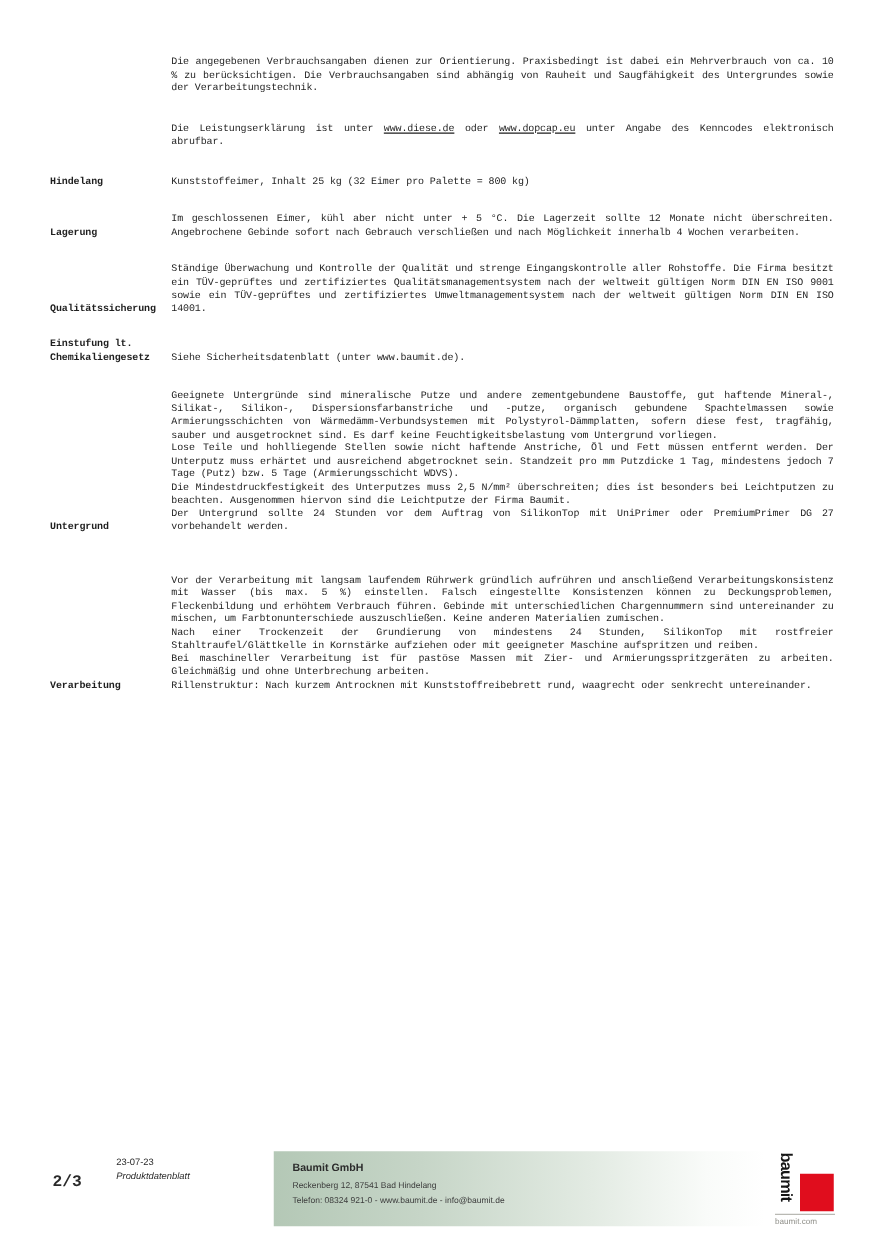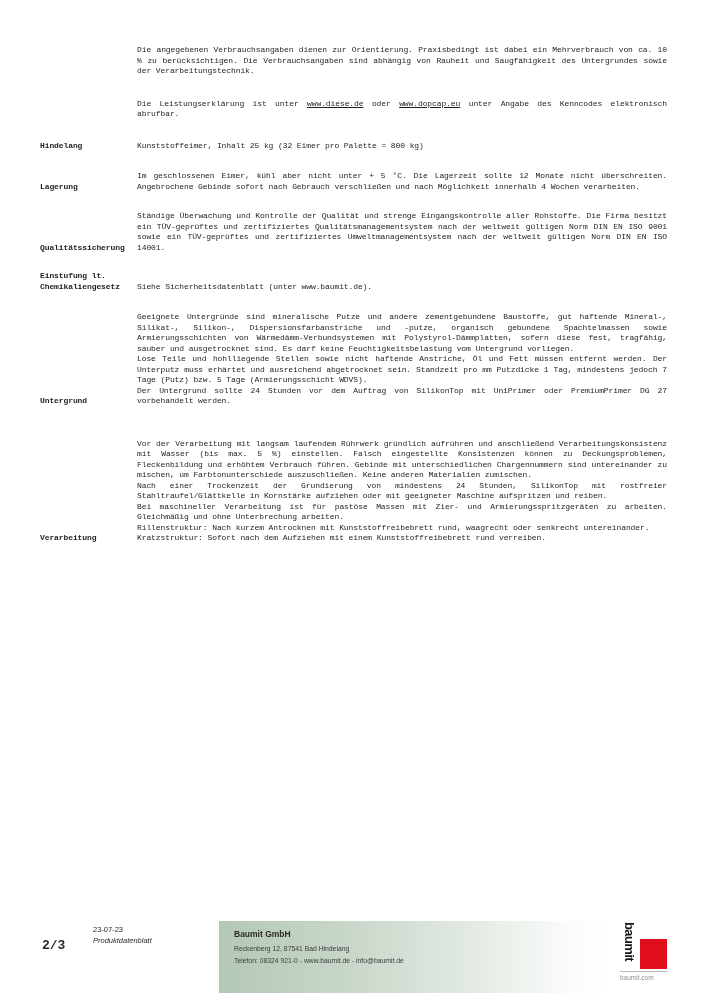--- a/index.html
+++ b/index.html
@@ -83,21 +83,21 @@
     top: 925px;
     font-size: 7.5px;
     color: #2a2a2a;
   }
 
   .company-box {
     position: absolute;
     left: 219px;
     top: 921px;
     width: 393px;
-    height: 72px;
+    height: 60px;
     background: linear-gradient(90deg, #b4c8b6 0%, #c6d5c7 30%, #e3ebe3 65%, #f9fbf9 88%, #ffffff 100%);
     padding: 8px 0 0 15px;
   }
 
   .company-name {
     font-size: 8.5px;
     font-weight: bold;
     color: #2b2b2b;
     margin-bottom: 6px;
   }
@@ -204,32 +204,32 @@
       <div class="body-col">
         <p>Siehe Sicherheitsdatenblatt (unter www.baumit.de).</p>
       </div>
     </div>
 
     <div class="row" style="margin-bottom:32px">
       <div class="label-col">Untergrund</div>
       <div class="body-col">
         <p>Geeignete Untergründe sind mineralische Putze und andere zementgebundene Baustoffe, gut haftende Mineral-, Silikat-, Silikon-, Dispersionsfarbanstriche und -putze, organisch gebundene Spachtelmassen sowie Armierungsschichten von Wärmedämm-Verbundsystemen mit Polystyrol-Dämmplatten, sofern diese fest, tragfähig, sauber und ausgetrocknet sind. Es darf keine Feuchtigkeitsbelastung vom Untergrund vorliegen.</p>
         <p>Lose Teile und hohlliegende Stellen sowie nicht haftende Anstriche, Öl und Fett müssen entfernt werden. Der Unterputz muss erhärtet und ausreichend abgetrocknet sein. Standzeit pro mm Putzdicke 1 Tag, mindestens jedoch 7 Tage (Putz) bzw. 5 Tage (Armierungsschicht WDVS).</p>
+        <p>Die Mindestdruckfestigkeit des Unterputzes muss 2,5 N/mm² überschreiten; dies ist besonders bei Leichtputzen zu beachten. Ausgenommen hiervon sind die Leichtputze der Firma Baumit.</p>
         <p>Der Untergrund sollte 24 Stunden vor dem Auftrag von SilikonTop mit UniPrimer oder PremiumPrimer DG 27 vorbehandelt werden.</p>
       </div>
     </div>
 
     <div class="row">
       <div class="label-col">Verarbeitung</div>
       <div class="body-col">
         <p>Vor der Verarbeitung mit langsam laufendem Rührwerk gründlich aufrühren und anschließend Verarbeitungskonsistenz mit Wasser (bis max. 5 %) einstellen. Falsch eingestellte Konsistenzen können zu Deckungsproblemen, Fleckenbildung und erhöhtem Verbrauch führen. Gebinde mit unterschiedlichen Chargennummern sind untereinander zu mischen, um Farbtonunterschiede auszuschließen. Keine anderen Materialien zumischen.</p>
         <p>Nach einer Trockenzeit der Grundierung von mindestens 24 Stunden, SilikonTop mit rostfreier Stahltraufel/Glättkelle in Kornstärke aufziehen oder mit geeigneter Maschine aufspritzen und reiben.</p>
         <p>Bei maschineller Verarbeitung ist für pastöse Massen mit Zier- und Armierungsspritzgeräten zu arbeiten. Gleichmäßig und ohne Unterbrechung arbeiten.</p>
         <p>Rillenstruktur: Nach kurzem Antrocknen mit Kunststoffreibebrett rund, waagrecht oder senkrecht untereinander.</p>
-        <p>Kratzstruktur: Sofort nach dem Aufziehen mit einem Kunststoffreibebrett rund verreiben.</p>
       </div>
     </div>
 
   </div>
 
   <div class="footer">
 
     <div class="page-number">2/3</div>
     <div class="doc-type">Produktdatenblatt</div>
     <div class="doc-date">23-07-23</div>

